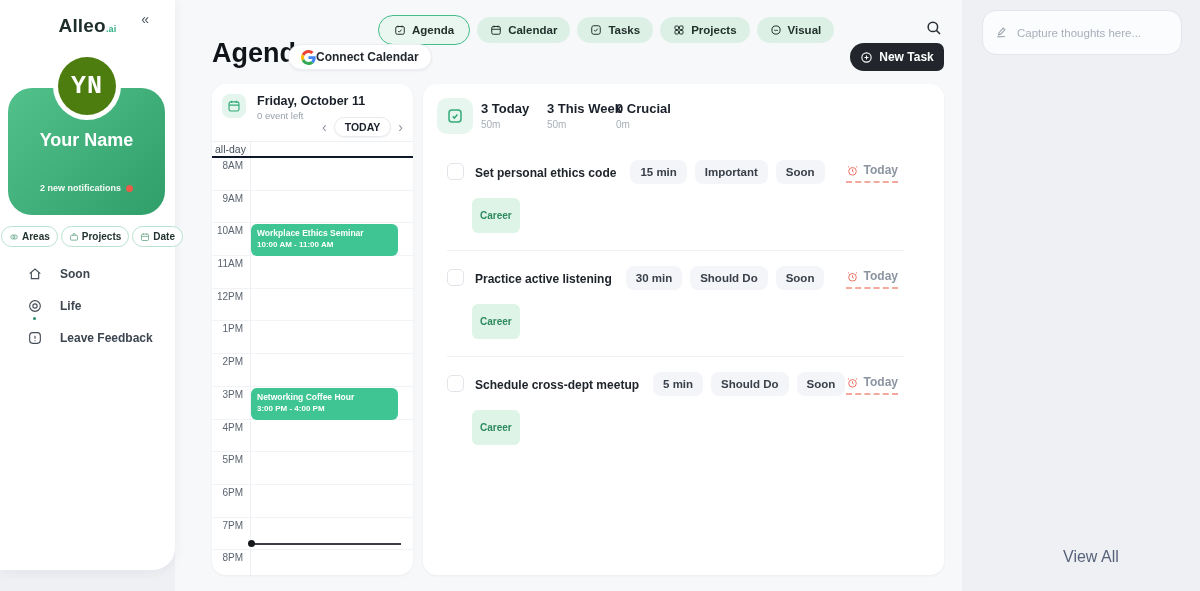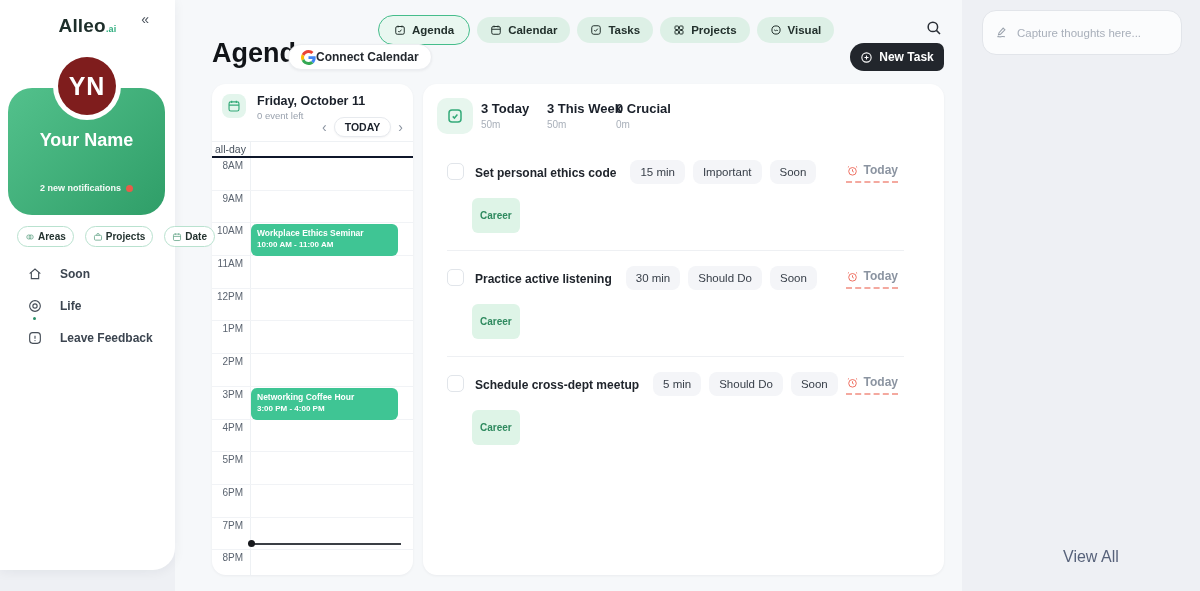--- a/index.html
+++ b/index.html
@@ -9,31 +9,31 @@
   svg { display:block; }
 
   
   .sidebar { position:absolute; left:0; top:0; width:175px; height:570px; background:#fff;
              border-radius:0 0 22px 0; box-shadow:0 2px 12px rgba(20,30,50,.06); z-index:6; }
   .logo { position:absolute; top:15px; left:0; width:100%; text-align:center; font-size:19px;
           font-weight:800; color:#1d2e2a; letter-spacing:.2px; }
   .logo .suffix { color:#2fae7e; font-size:9px; font-weight:700; }
   .collapse { position:absolute; top:11px; right:26px; font-size:14px; color:#4a525c; cursor:pointer; }
   .avatar { position:absolute; top:57px; left:58px; width:58px; height:58px; border-radius:50%;
-            background:#7f1d1d; color:#fff; display:flex; align-items:center; justify-content:center;
-            font-size:25px; font-weight:600; letter-spacing:1px; z-index:3; box-shadow:0 0 0 5px #fff; }
+            background:#4d7c0f; color:#fff; display:flex; align-items:center; justify-content:center;
+            font-size:25px; font-weight:600; letter-spacing:1px; z-index:3; box-shadow:0 0 0 5px #fff;font-family:Liberation Mono, monospace; }
   .user-card { position:absolute; top:88px; left:8px; width:157px; height:127px; border-radius:24px;
                background:linear-gradient(135deg,#53c18c,#2f9e68); z-index:2; }
   .user-card .name { position:absolute; top:42px; width:100%; text-align:center; color:#fff;
                      font-size:18px; font-weight:800; }
   .user-card .notif { position:absolute; top:95px; width:100%; text-align:center; color:rgba(255,255,255,.95);
                       font-size:9px; font-weight:600; }
   .notif-dot { display:inline-block; width:7px; height:7px; border-radius:50%; background:#e85c49;
                margin-left:5px; vertical-align:middle; }
-  .filters { position:absolute; top:226px; left:17px; width:162px; display:flex; gap:11px; z-index:3; }
+  .filters { position:absolute; top:226px; left:1px; width:162px; display:flex; gap:3px; z-index:3; }
   .filter-pill { flex:0 0 auto; height:21px; border:1px solid #b9e2cf; border-radius:999px; background:#fff;
                  font-size:10px; font-weight:700; color:#243330; display:flex; align-items:center; gap:3px;
                  padding:0 7px; cursor:pointer; }
   .filter-pill svg { stroke:#6aa88d; }
   .nav { position:absolute; top:262px; left:27px; }
   .nav-item { display:flex; align-items:center; gap:17px; height:24px; margin-bottom:8px;
               font-size:12px; font-weight:600; color:#3c4550; cursor:pointer; }
   .nav-ico { position:relative; width:16px; height:16px; color:#454d57; }
   .nav-ico svg { stroke:#454d57; }
   .life-dot { position:absolute; left:6px; bottom:-6px; width:3px; height:3px; border-radius:50%; background:#2a8f68; }
@@ -101,21 +101,21 @@
   .stat-l { font-size:13px; font-weight:800; color:#1a202a; }
   .stat-s { font-size:10px; color:#a9b0ba; margin-top:3px; }
   .task-row { position:absolute; left:0; width:100%; height:106px; }
   .task-row.divided::after { content:''; position:absolute; left:24px; right:40px; top:90px; height:1px; background:#eef0f3; }
   .cb { position:absolute; left:24px; top:3px; width:17px; height:17px; border:1.5px solid #e1e5ea;
         border-radius:5px; background:#fff; cursor:pointer; }
   .t-main { position:absolute; left:52px; top:0; right:108px; display:flex; align-items:flex-start; }
   .t-title { font-size:12px; font-weight:700; color:#20252c; padding-top:6px; margin-right:14px; white-space:nowrap; }
   .badges { display:flex; gap:8px; }
   .badge { display:inline-flex; align-items:center; background:#f4f5f8; border-radius:8px; padding:6px 10px;
-           font-size:11.5px; color:#39404a; font-weight:400; white-space:nowrap; cursor:pointer; }
+           font-size:11.5px; color:#39404a; font-weight:700; white-space:nowrap; cursor:pointer; }
   .due-chip { position:absolute; right:46px; top:3px; display:flex; align-items:center; gap:5px;
               padding-bottom:4px; border-bottom:2px dashed #f4a99f; cursor:pointer; }
   .due-chip svg { stroke:#ee6c5e; }
   .due-t { font-size:12px; font-weight:600; color:#8b94a1; }
   .tag { position:absolute; left:49px; top:38px; background:#def4e7; color:#2f8a5f; font-size:10px;
          font-weight:700; padding:12px 8px; border-radius:6px; cursor:pointer; }
   .view-all { position:absolute; left:1063px; top:548px; font-size:16px; font-weight:400; color:#57627a; cursor:pointer; }
 </style>
 </head>
 <body>

